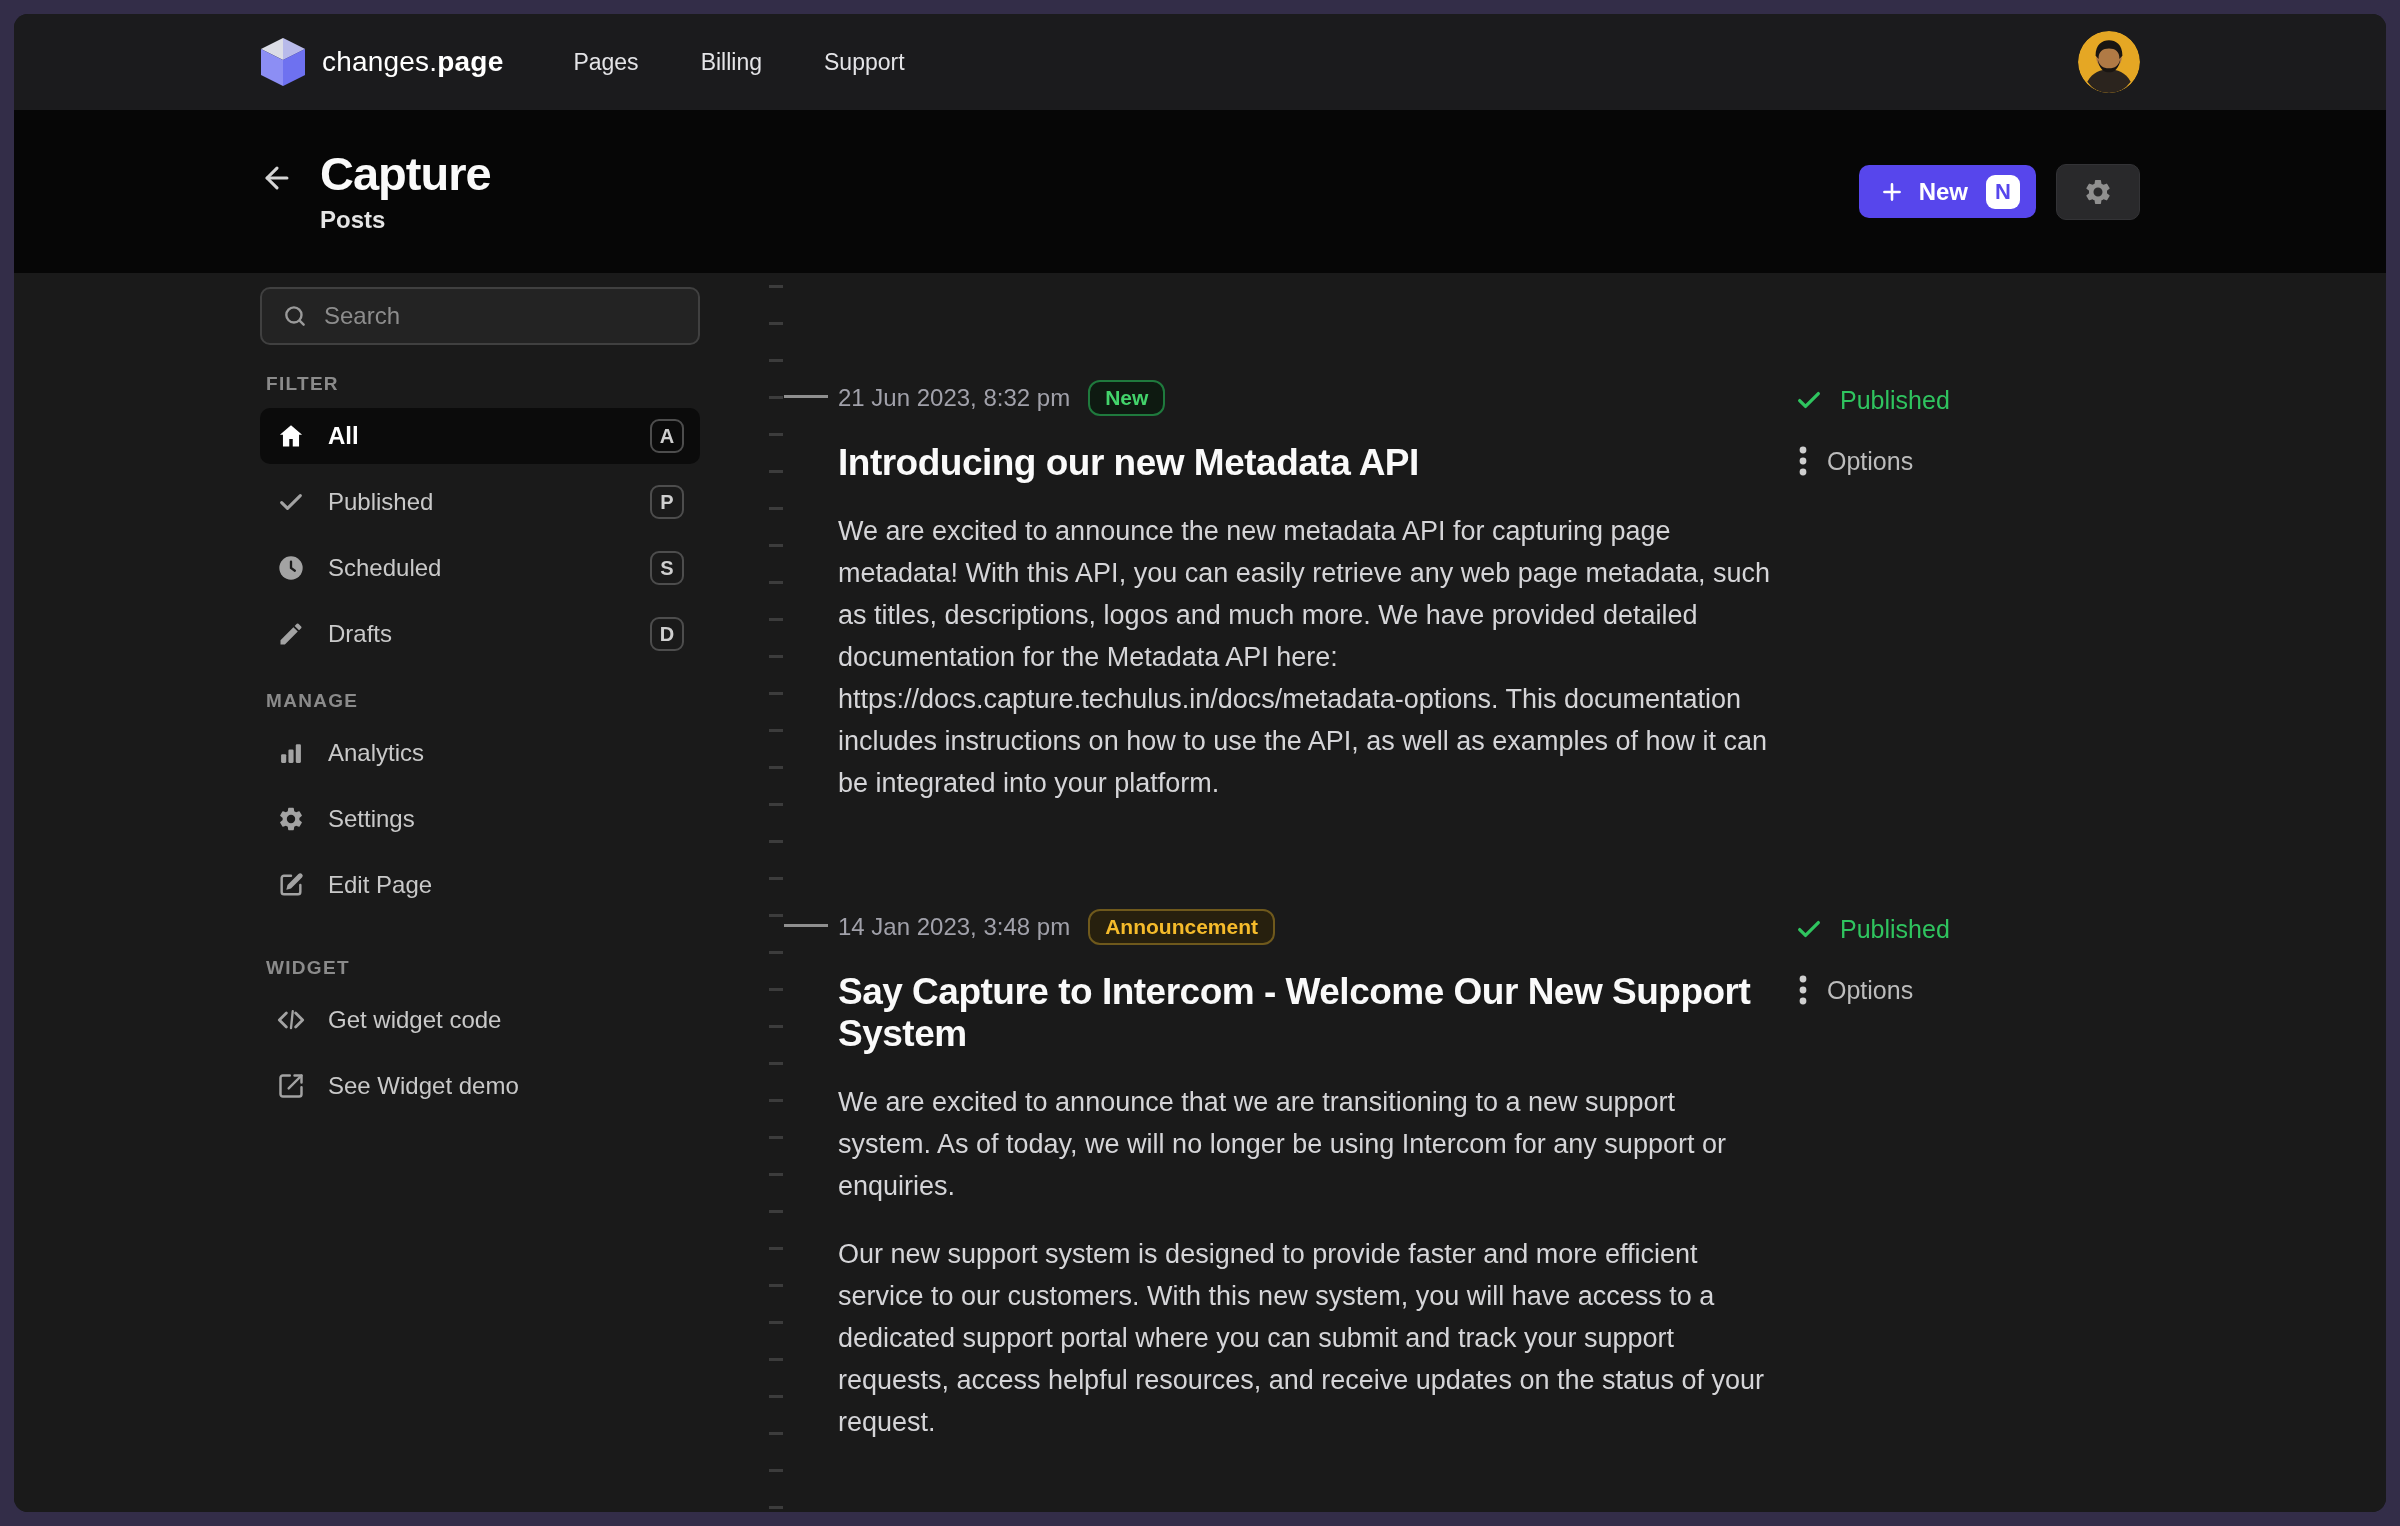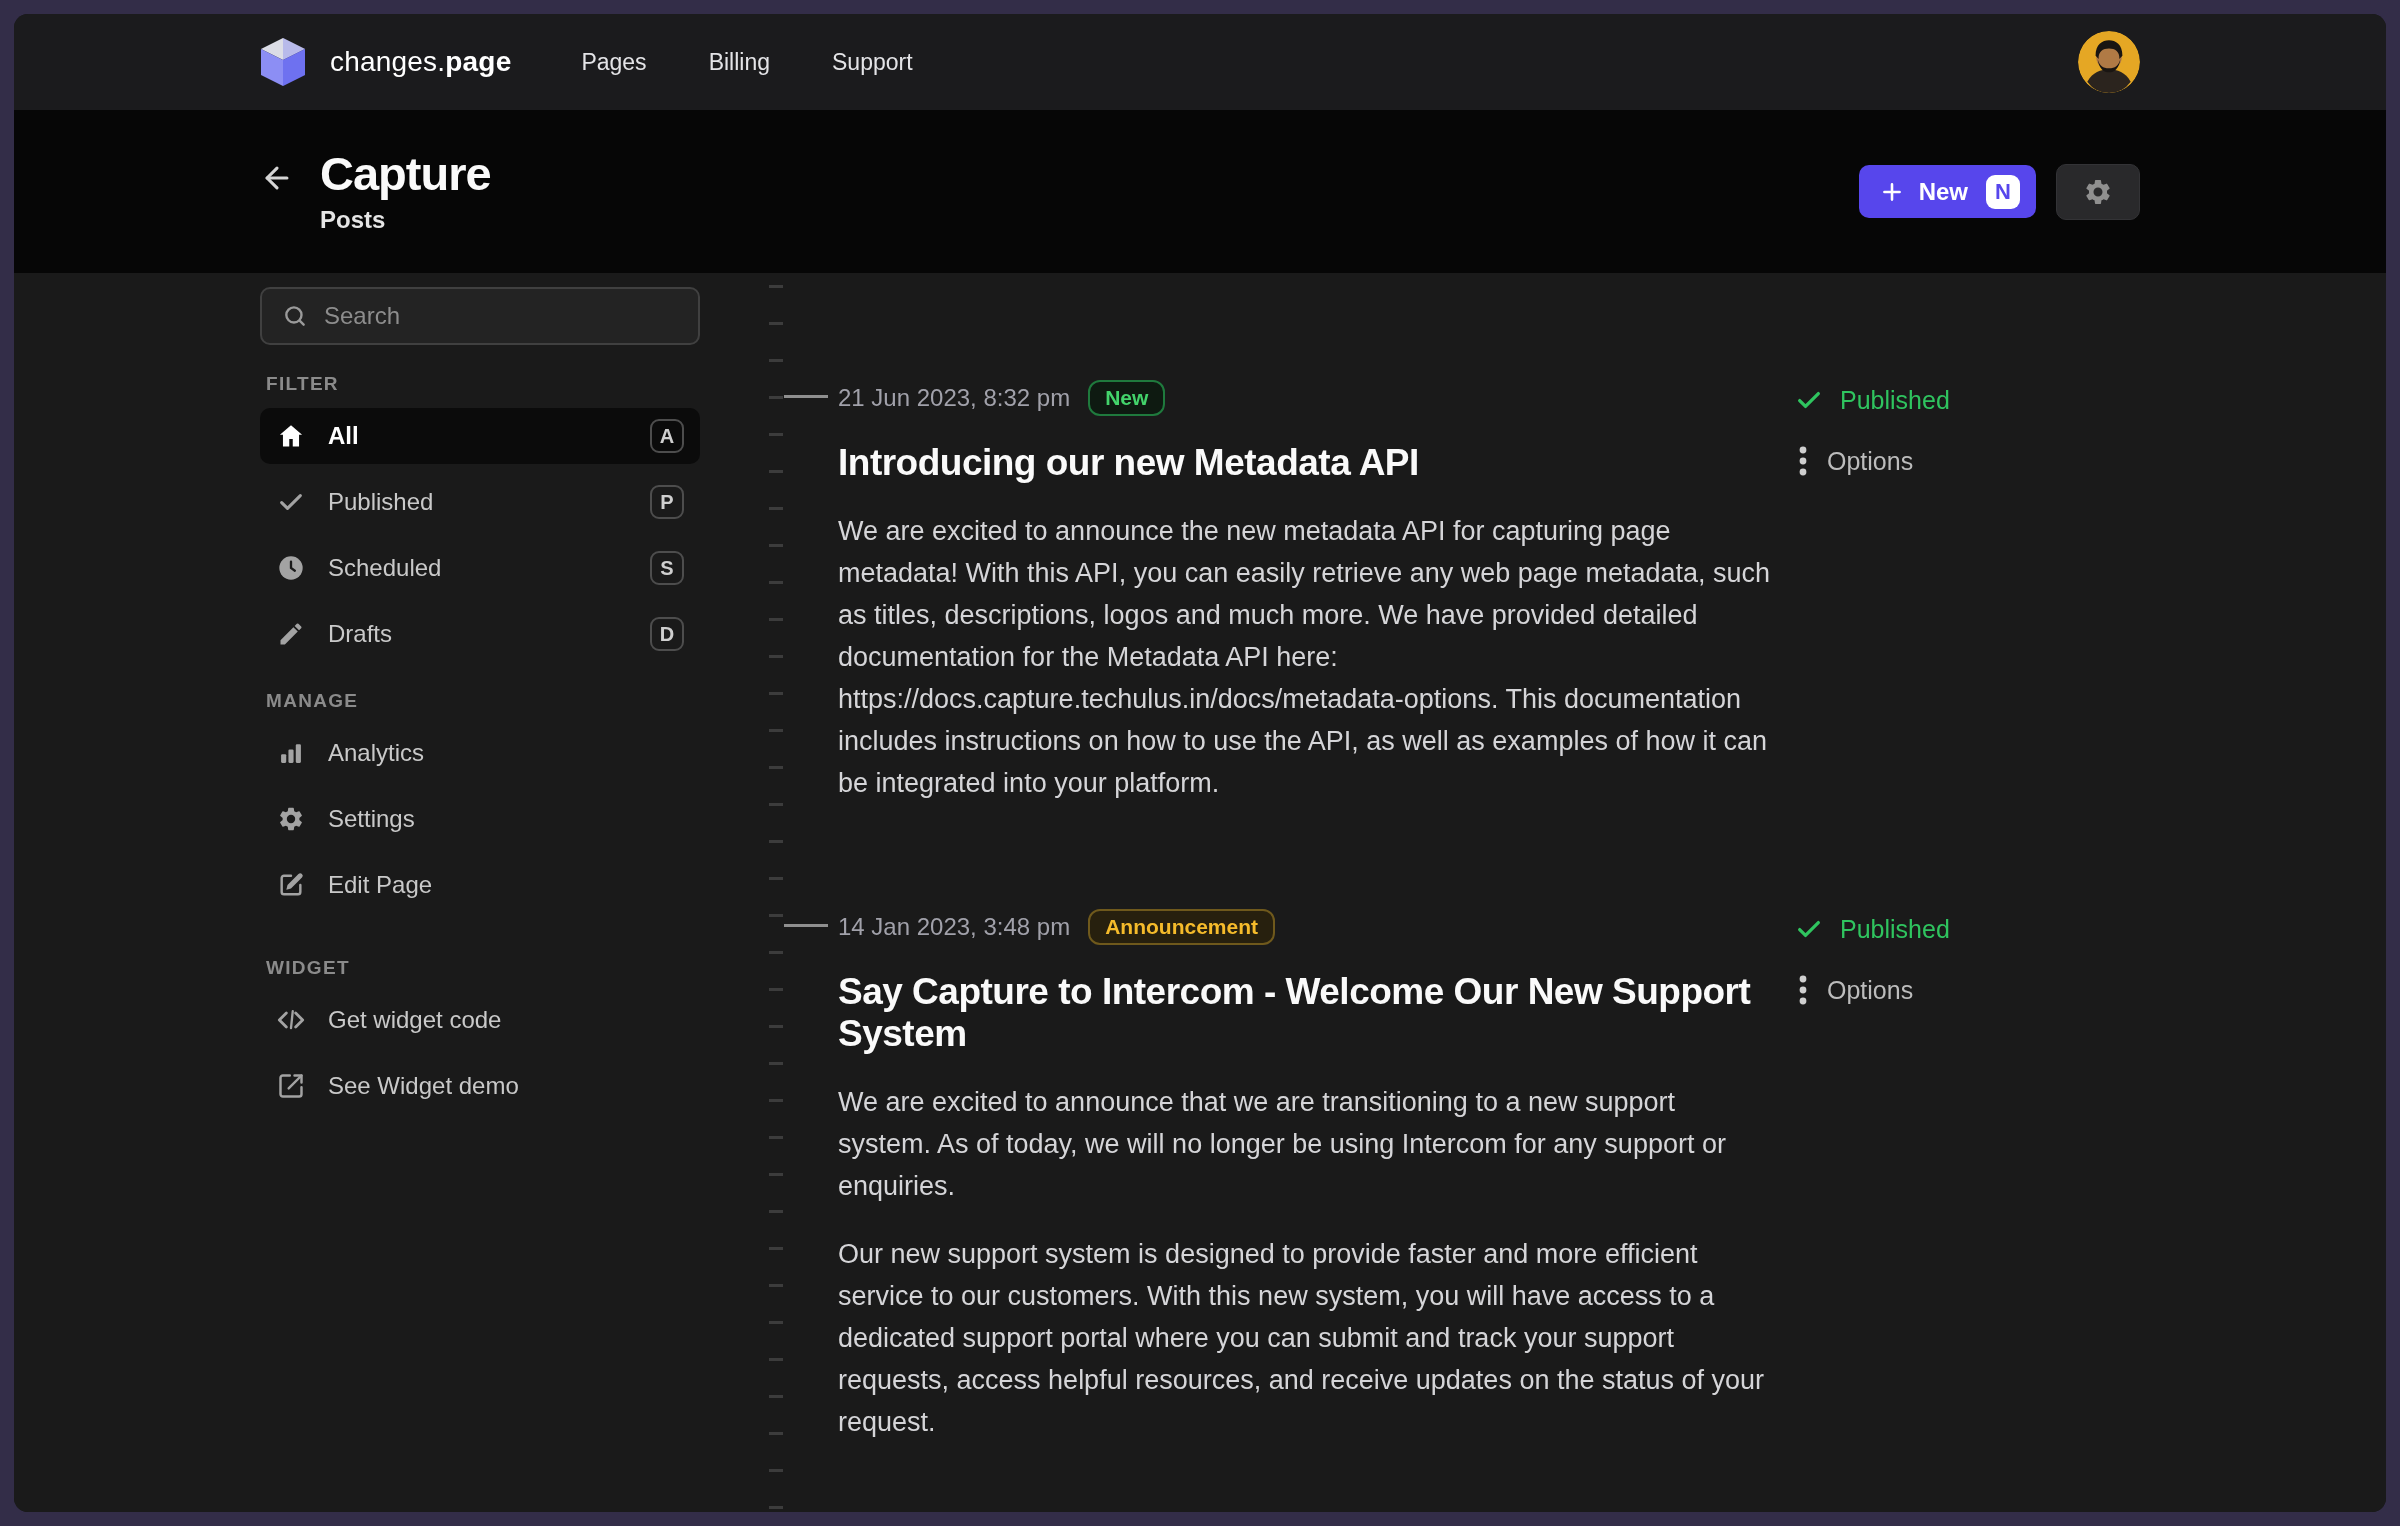--- a/index.html
+++ b/index.html
@@ -15,21 +15,21 @@
     background: #1a1a1a;
     border-radius: 14px;
     overflow: hidden;
     display: flex; flex-direction: column;
   }
   .inner { width: 1880px; margin: 0 auto; height: 100%; }
 
   
   .topnav { height: 96px; flex-shrink: 0; background: #1b1b1d; }
   .topnav .inner { display: flex; align-items: center; }
-  .brand { display: flex; align-items: center; gap: 24px; cursor: pointer; }
+  .brand { display: flex; align-items: center; gap: 16px; cursor: pointer; }
   .brand-name { font-size: 28px; color: #fff; font-weight: 400; letter-spacing: 0.2px; }
   .brand-name b { font-weight: 800; }
   .nav-link { color: #e4e4e7; font-size: 23px; font-weight: 500; text-decoration: none; margin-left: 62px; cursor: pointer; }
   .nav-link:first-of-type { margin-left: 70px; }
   .spacer { flex: 1; }
   .avatar { width: 62px; height: 62px; border-radius: 50%; overflow: hidden; cursor: pointer; flex-shrink: 0; }
 
   
   .page-header { height: 163px; flex-shrink: 0; background: #060606; }
   .page-header .inner { display: flex; align-items: center; }

